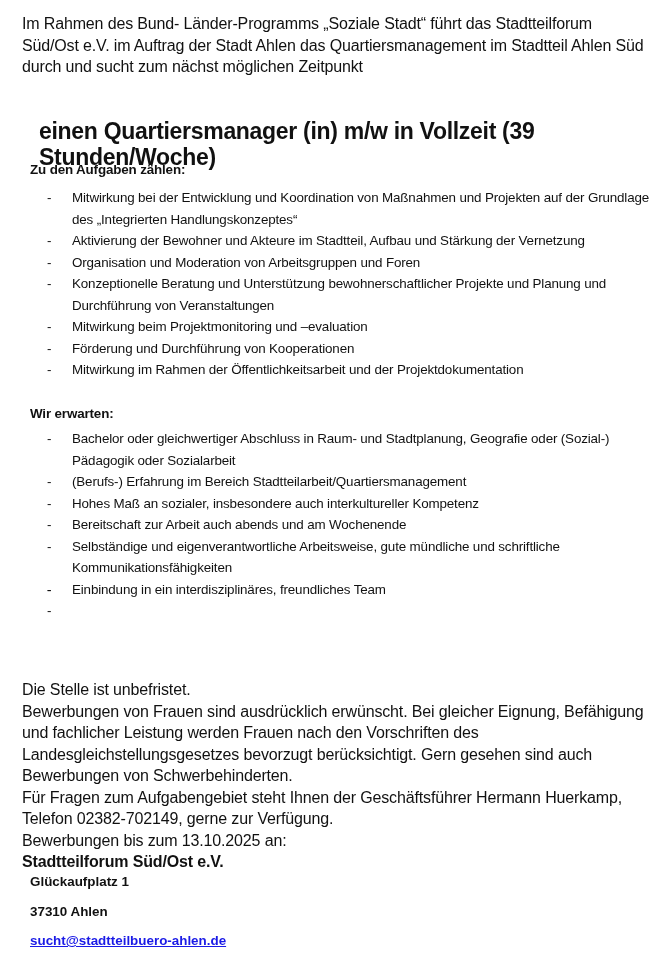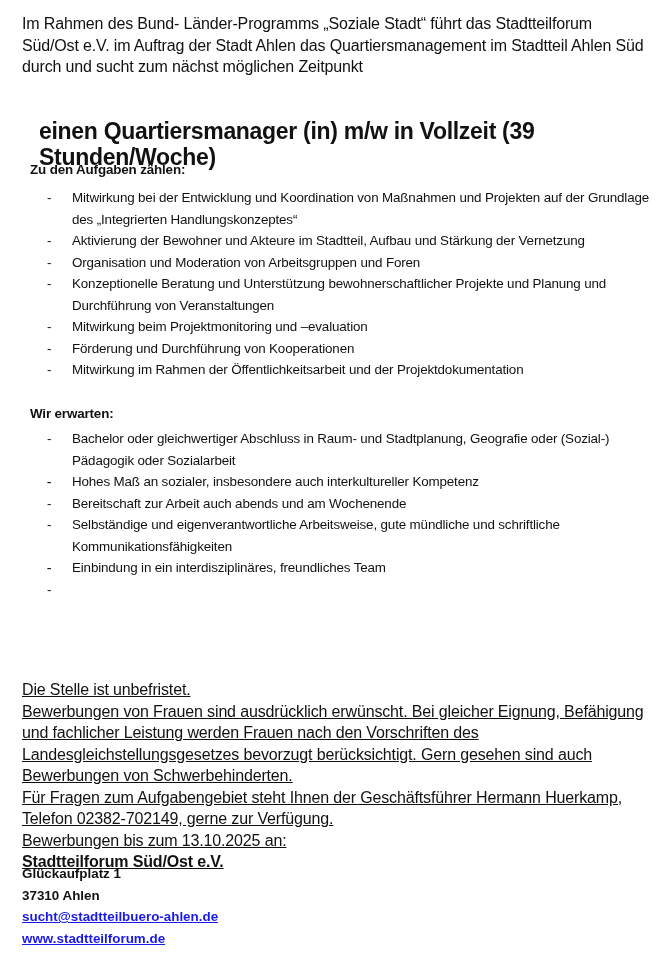--- a/index.html
+++ b/index.html
@@ -9,24 +9,24 @@
       color: #111111;
     }
     .page { position: absolute; left: 22px; top: 0; width: 640px; }
     .p { font-size: 16px; line-height: 21.5px; margin: 0; letter-spacing: -0.15px; }
     .intro { position: absolute; top: 13px; left: 0; width: 630px; }
     .headline { position: absolute; top: 101px; left: 0; font-size: 23px; font-weight: bold; line-height: 26px; margin: 17px; letter-spacing: -0.3px; }
     .section-title { position: absolute; left: 0; font-size: 13.4px; font-weight: bold; line-height: 21px; margin: 8px; letter-spacing: -0.15px; }
     .list { position: absolute; left: 0; margin: 0; padding: 0; list-style: none; width: 640px; }
     .list li { position: relative; padding-left: 50px; font-size: 13.4px; line-height: 21.5px; letter-spacing: -0.15px; }
     .list li .dash { position: absolute; left: 25px; top: 0; }
-    .closing { position: absolute; top: 679px; left: 0; width: 630px; text-decoration: underline; }
+    .closing { position: absolute; top: 679px; left: 0; width: 630px; }
     .bold { font-weight: bold; }
     .address { position: absolute; top: 863px; left: 0; }
-    .address .line { font-size: 13.4px; line-height: 21.5px; font-weight: bold; margin: 0; }
+    .address .line { font-size: 13.4px; line-height: 21.5px; font-weight: bold; margin: 8px; }
     a.link { color: #1a1ae6; text-decoration: underline; font-weight: bold; }
   </style>
 </head>
 <body>
 
 <div class="page">
 
   <p class="p intro">Im Rahmen des Bund- Länder-Programms „Soziale Stadt“ führt das Stadtteilforum Süd/Ost e.V. im Auftrag der Stadt Ahlen das Quartiersmanagement im Stadtteil  Ahlen Süd durch und sucht zum nächst möglichen Zeitpunkt</p>
 
   <h1 class="headline">einen Quartiersmanager (in) m/w in Vollzeit (39 Stunden/Woche)</h1>
@@ -40,21 +40,21 @@
     <li><span class="dash">-</span><span>Konzeptionelle Beratung und Unterstützung bewohnerschaftlicher Projekte und Planung und Durchführung von Veranstaltungen</span></li>
     <li><span class="dash">-</span><span>Mitwirkung  beim Projektmonitoring und –evaluation</span></li>
     <li><span class="dash">-</span><span>Förderung und Durchführung von Kooperationen</span></li>
     <li><span class="dash">-</span><span>Mitwirkung im Rahmen der Öffentlichkeitsarbeit und der  Projektdokumentation</span></li>
   </ul>
 
   <h2 class="section-title" style="top:395px;">Wir erwarten:</h2>
 
   <ul class="list" style="top:428px;">
     <li><span class="dash">-</span><span>Bachelor oder gleichwertiger Abschluss in Raum- und Stadtplanung, Geografie oder  (Sozial-) Pädagogik oder Sozialarbeit</span></li>
-    <li><span class="dash">-</span></li>
+    <li><span class="dash">-</span><span>(Berufs-) Erfahrung im Bereich Stadtteilarbeit/Quartiersmanagement</span></li>
     <li><span class="dash">-</span><span>Hohes Maß an sozialer, insbesondere auch interkultureller Kompetenz</span></li>
     <li><span class="dash">-</span><span>Bereitschaft zur Arbeit auch abends und am Wochenende</span></li>
     <li><span class="dash">-</span><span>Selbständige und eigenverantwortliche Arbeitsweise, gute mündliche und schriftliche Kommunikationsfähigkeiten</span></li>
     <li><span class="dash">-</span></li>
     <li><span class="dash">-</span><span>Einbindung in ein interdisziplinäres, freundliches Team</span></li>
     <li><span class="dash">-</span></li>
   </ul>
 
   <div class="closing">
     <p class="p">Die Stelle ist unbefristet.</p>

